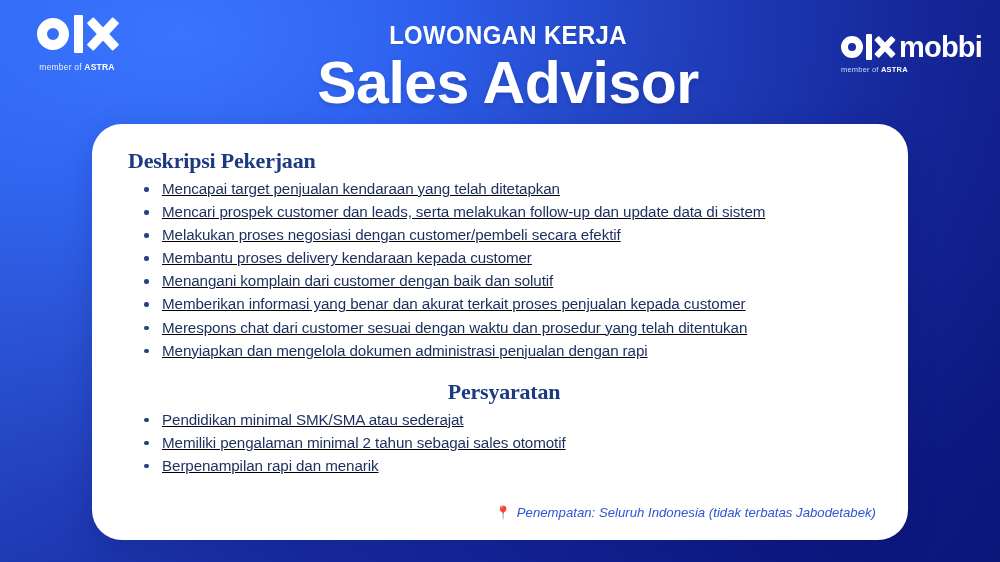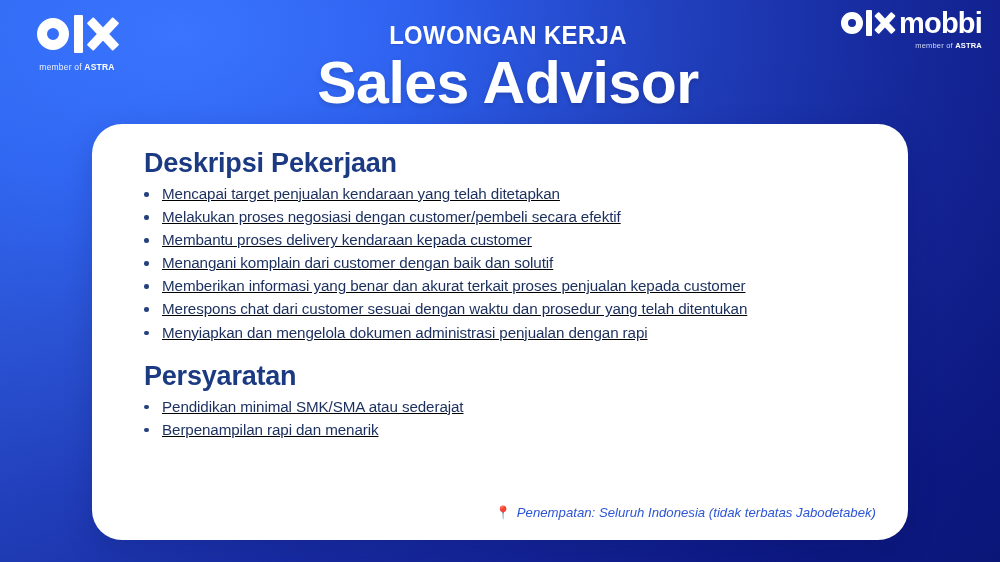--- a/index.html
+++ b/index.html
@@ -39,42 +39,42 @@
   .kicker{
     font-size:26px;font-weight:bold;color:#ffffff;letter-spacing:.4px;
     transform:scaleX(.92);transform-origin:center;line-height:1;
     text-shadow:0 1px 2px rgba(0,0,0,.12);
   }
   .headline{
     margin-top:4px;font-size:59px;font-weight:bold;color:#ffffff;line-height:1.08;
     letter-spacing:-.5px;text-shadow:0 2px 5px rgba(0,0,0,.16);
   }
 
-  .logo-right{position:absolute;right:18px;top:8px;text-align:right;}
+  .logo-right{position:absolute;right:18px;top:32px;}
   .mobbi-mark{display:flex;align-items:center;justify-content:flex-end;gap:3px;height:30px;}
   .mobbi-mark .ring{width:22px;height:22px;border-width:7px;}
   .mobbi-mark .bar{width:6px;height:26px;}
   .mobbi-mark .xmark{width:20px;height:22px;}
   .mobbi-mark .xmark i{width:6px;height:25px;}
   .mobbi-word{font-size:29px;font-weight:bold;color:#fff;letter-spacing:-.8px;margin-left:1px;}
   .member-r{margin-top:3px;font-size:7.5px;color:#cdd8f7;letter-spacing:.2px;}
   .member-r b{color:#fff;font-weight:bold;}
 
   
   .card{
     position:absolute;left:92px;top:124px;width:816px;height:416px;
     background:#ffffff;border-radius:30px;z-index:4;
     box-shadow:0 10px 30px rgba(3,12,70,.18);
   }
   .card-inner{position:absolute;left:36px;top:24px;right:28px;bottom:18px;}
 
   .sec-title{
-    color:#1b3a82;font-weight:bold;font-size:27px;letter-spacing:-.2px;margin:0 0 3px 16px;
+    color:#1b3a82;font-weight:bold;font-size:22px;letter-spacing:-.2px;margin:0 0 3px 0;font-family:Liberation Serif, serif;
   }
-  .sec-title.req{margin-top:17px;}
+  .sec-title.req{margin-top:17px;text-align:center;}
 
   ul.bullets{list-style:none;margin:0;padding:0 0 0 12px;text-decoration:underline;}
   ul.bullets li{
     position:relative;padding-left:22px;
     color:#1b2f5e;font-size:15.2px;line-height:1.52;letter-spacing:-.1px;white-space:nowrap;
   }
   ul.bullets li::before{
     content:"";position:absolute;left:4px;top:10px;width:4.5px;height:4.5px;
     border-radius:50%;background:#24407e;
   }
@@ -129,31 +129,33 @@
     </div>
 
   </div>
 
   <div class="card">
     <div class="card-inner">
 
       <h2 class="sec-title">Deskripsi Pekerjaan</h2>
       <ul class="bullets">
         <li>Mencapai target penjualan kendaraan yang telah ditetapkan</li>
+        <li>Mencari prospek customer dan leads, serta melakukan follow-up dan update data di sistem</li>
         <li>Melakukan proses negosiasi dengan customer/pembeli secara efektif</li>
         <li>Membantu proses delivery kendaraan kepada customer</li>
         <li>Menangani komplain dari customer dengan baik dan solutif</li>
         <li>Memberikan informasi yang benar dan akurat terkait proses penjualan kepada customer</li>
         <li>Merespons chat dari customer sesuai dengan waktu dan prosedur yang telah ditentukan</li>
         <li>Menyiapkan dan mengelola dokumen administrasi penjualan dengan rapi</li>
       </ul>
 
       <h2 class="sec-title req">Persyaratan</h2>
       <ul class="bullets">
         <li>Pendidikan minimal SMK/SMA atau sederajat</li>
+        <li>Memiliki pengalaman minimal 2 tahun sebagai sales otomotif</li>
         <li>Berpenampilan rapi dan menarik</li>
       </ul>
 
       <div class="footer">
         <span class="pin">📍</span>
         <span>Penempatan: Seluruh Indonesia (tidak terbatas Jabodetabek)</span>
       </div>
 
     </div>
   </div>

